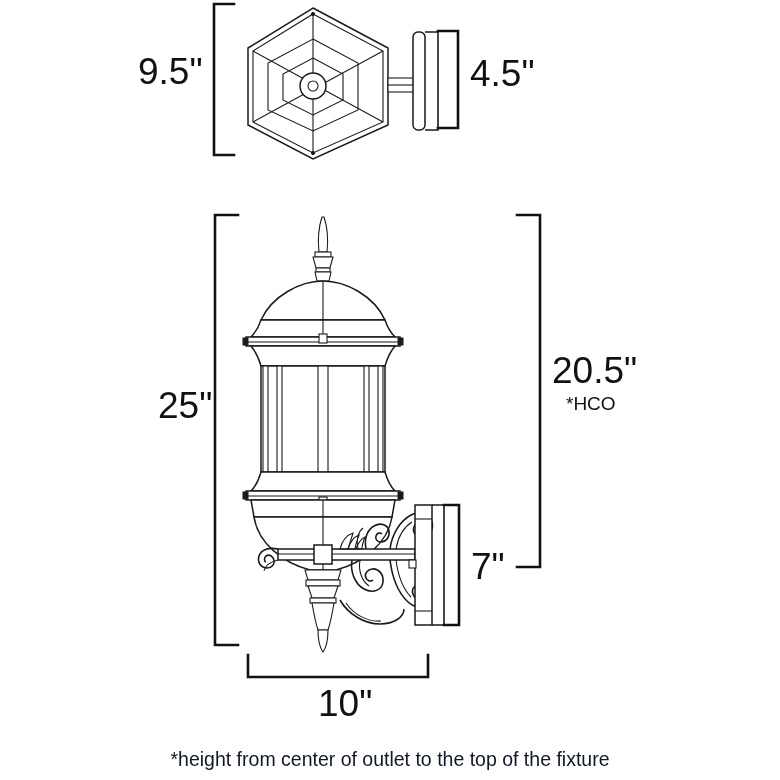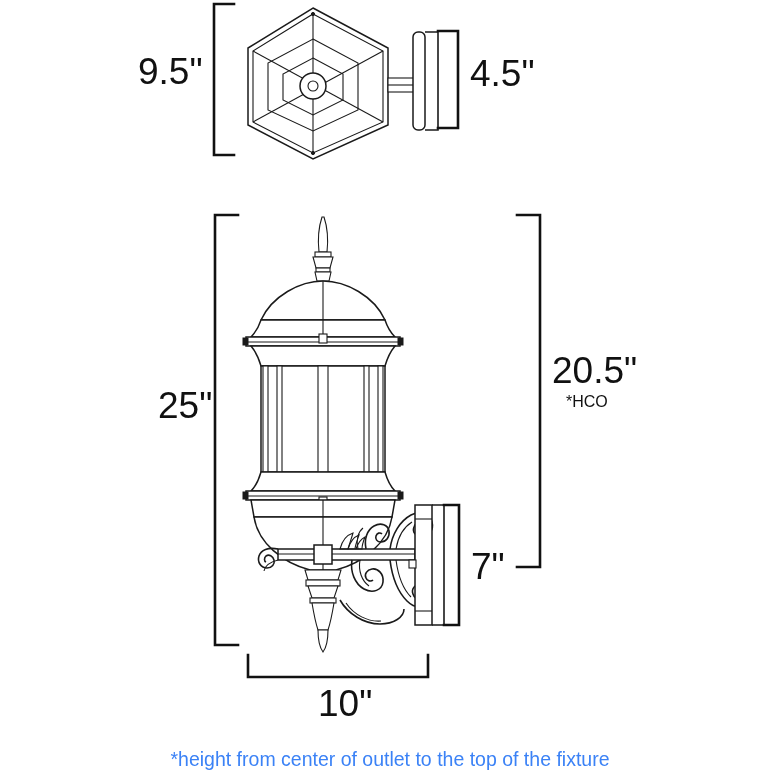--- a/index.html
+++ b/index.html
@@ -26,31 +26,31 @@
     position: absolute;
     font-family: "Liberation Sans", sans-serif;
     color: #111111;
     white-space: nowrap;
     line-height: 1;
   }
   .dim-95  { left: 138px; top: 53px;  font-size: 37px; }
   .dim-45  { left: 470px; top: 55px;  font-size: 37px; }
   .dim-25  { left: 158px; top: 387px; font-size: 37px; }
   .dim-205 { left: 552px; top: 352px; font-size: 37px; }
-  .dim-hco { left: 566px; top: 394px; font-size: 16px; }
+  .dim-hco { left: 566px; top: 394px; font-size: 19px; }
   .dim-7   { left: 471px; top: 548px; font-size: 37px; }
   .dim-10  { left: 318px; top: 685px; font-size: 37px; }
   .footnote {
     position: absolute;
     left: 0;
     top: 748px;
     width: 780px;
     text-align: center;
     font-size: 19.5px;
-    color: #3b82f6;
+    color: #0f172a;
   }
   svg.draw {
     position: absolute;
     left: 0;
     top: 0;
     width: 780px;
     height: 780px;
   }
   .ln  { stroke: #1a1a1a; fill: none; stroke-width: 1.6; }
   .ln-t { stroke: #1a1a1a; fill: none; stroke-width: 1.1; }

